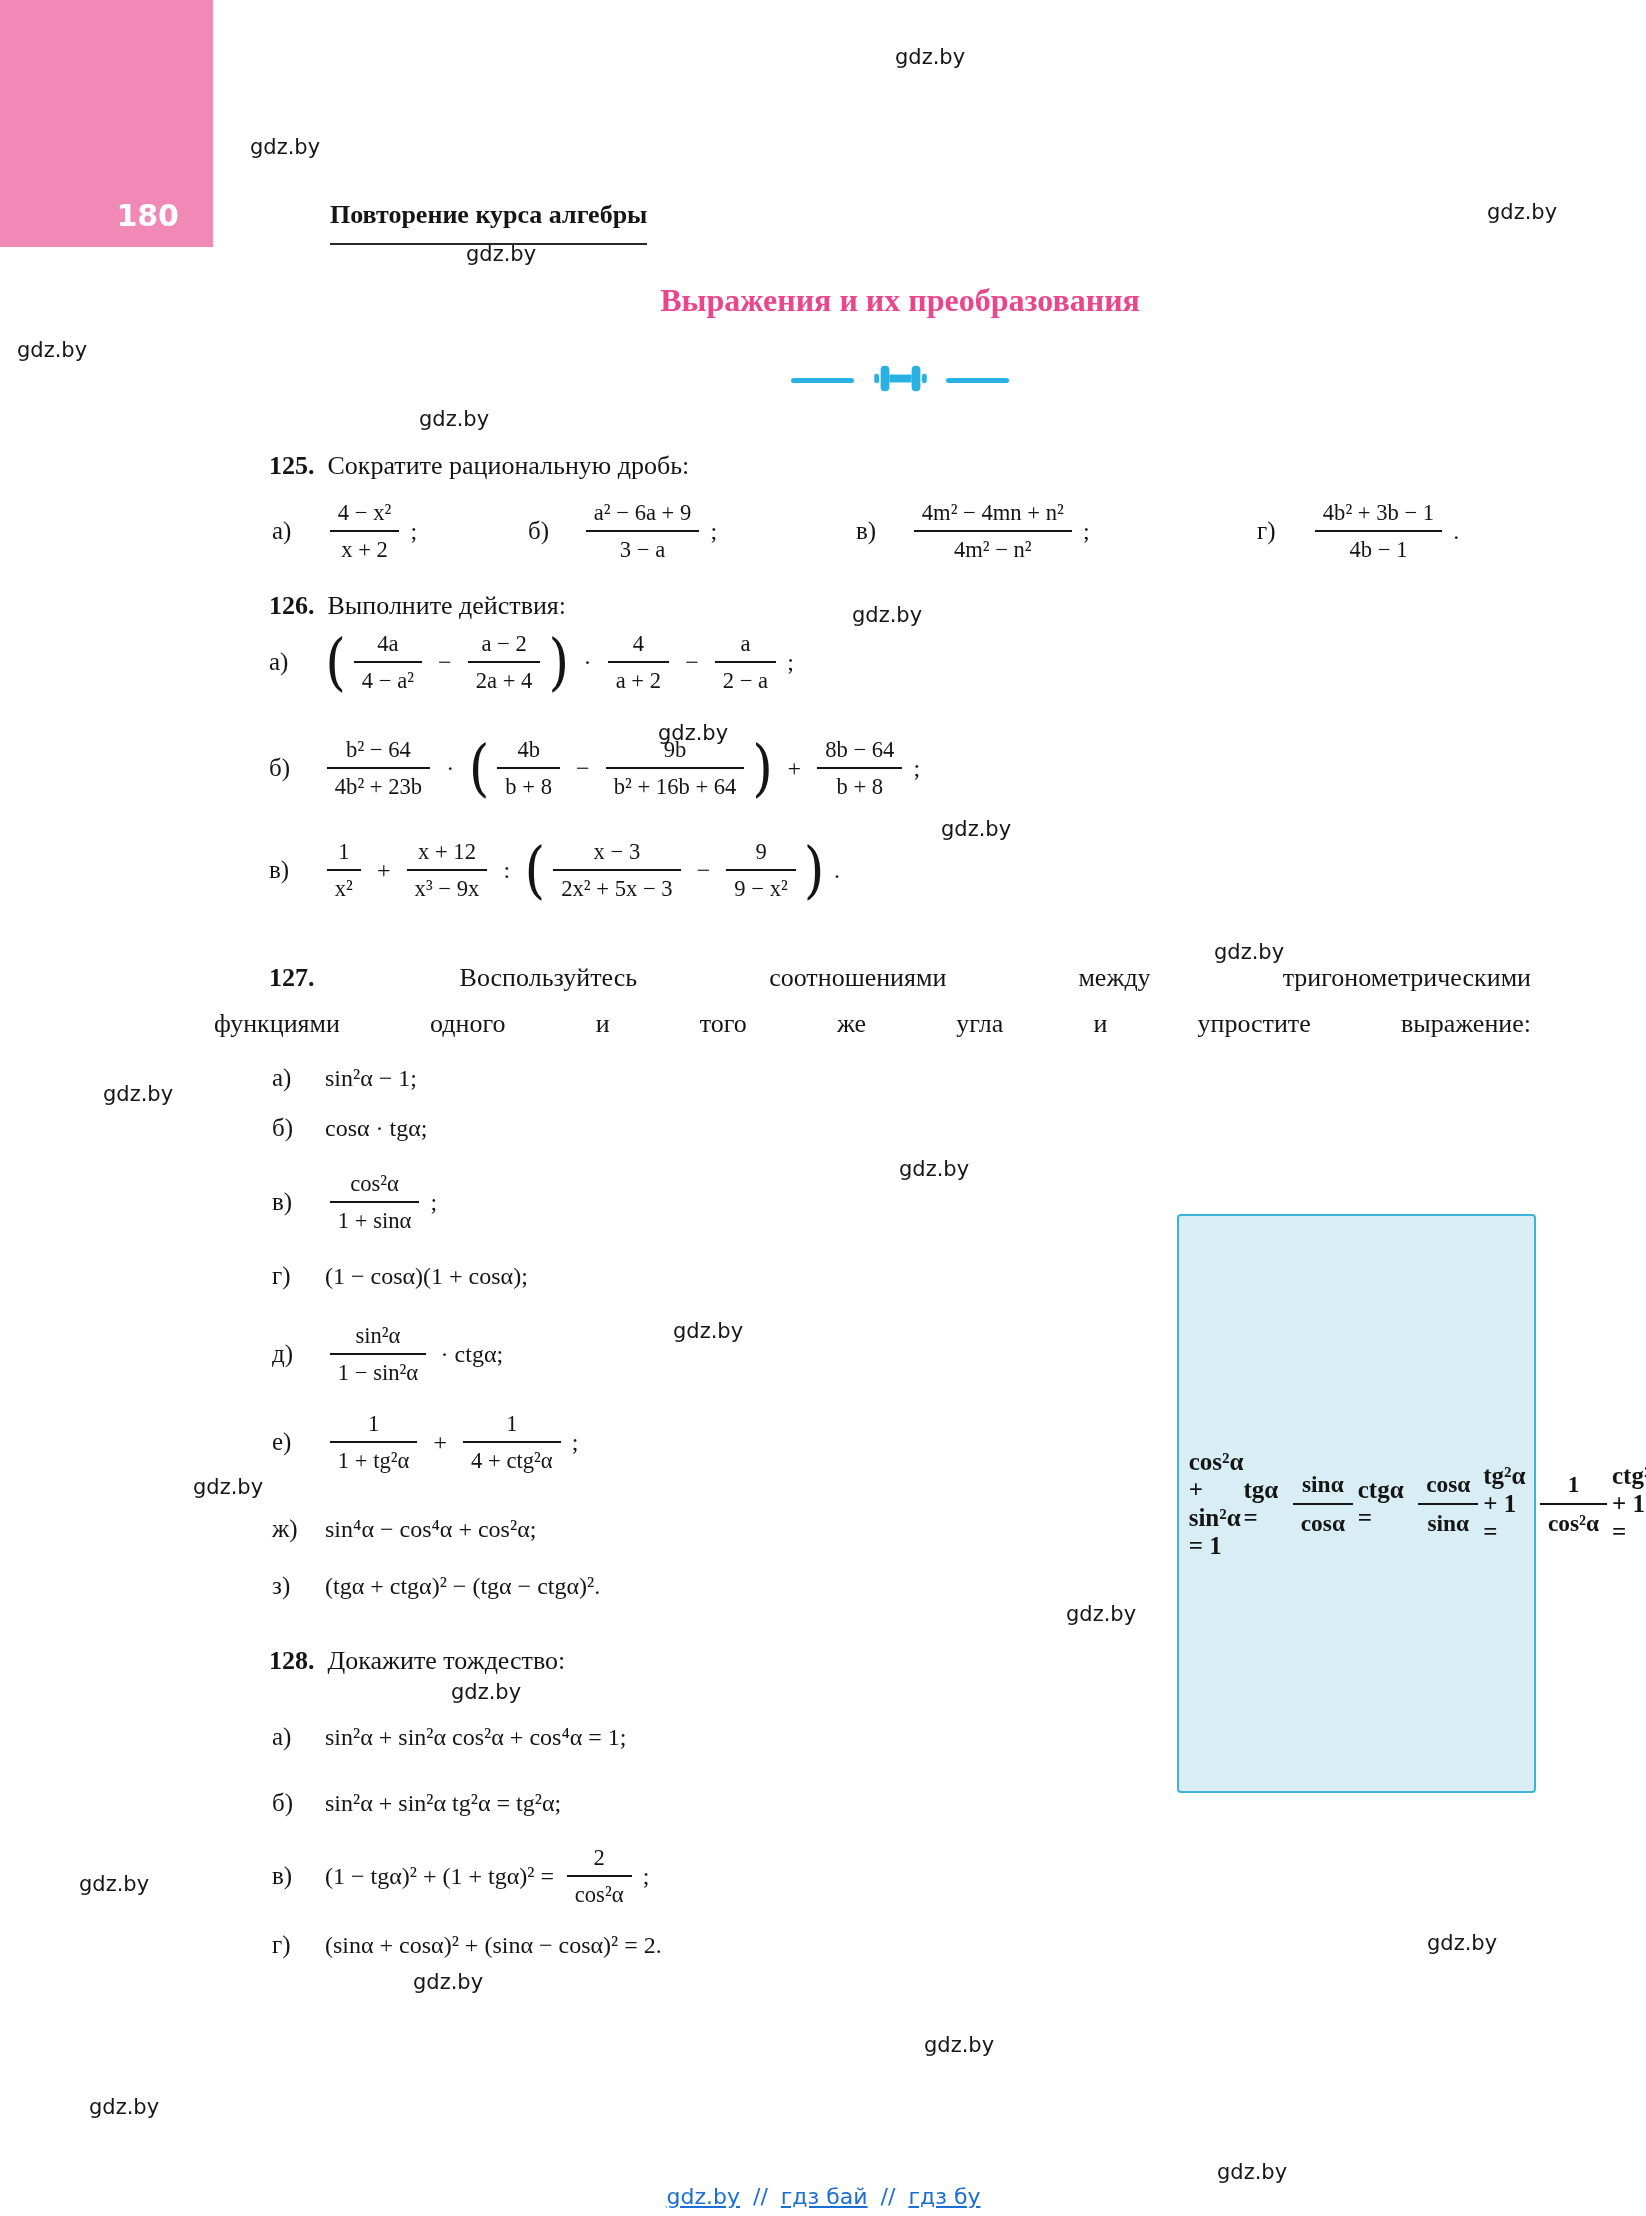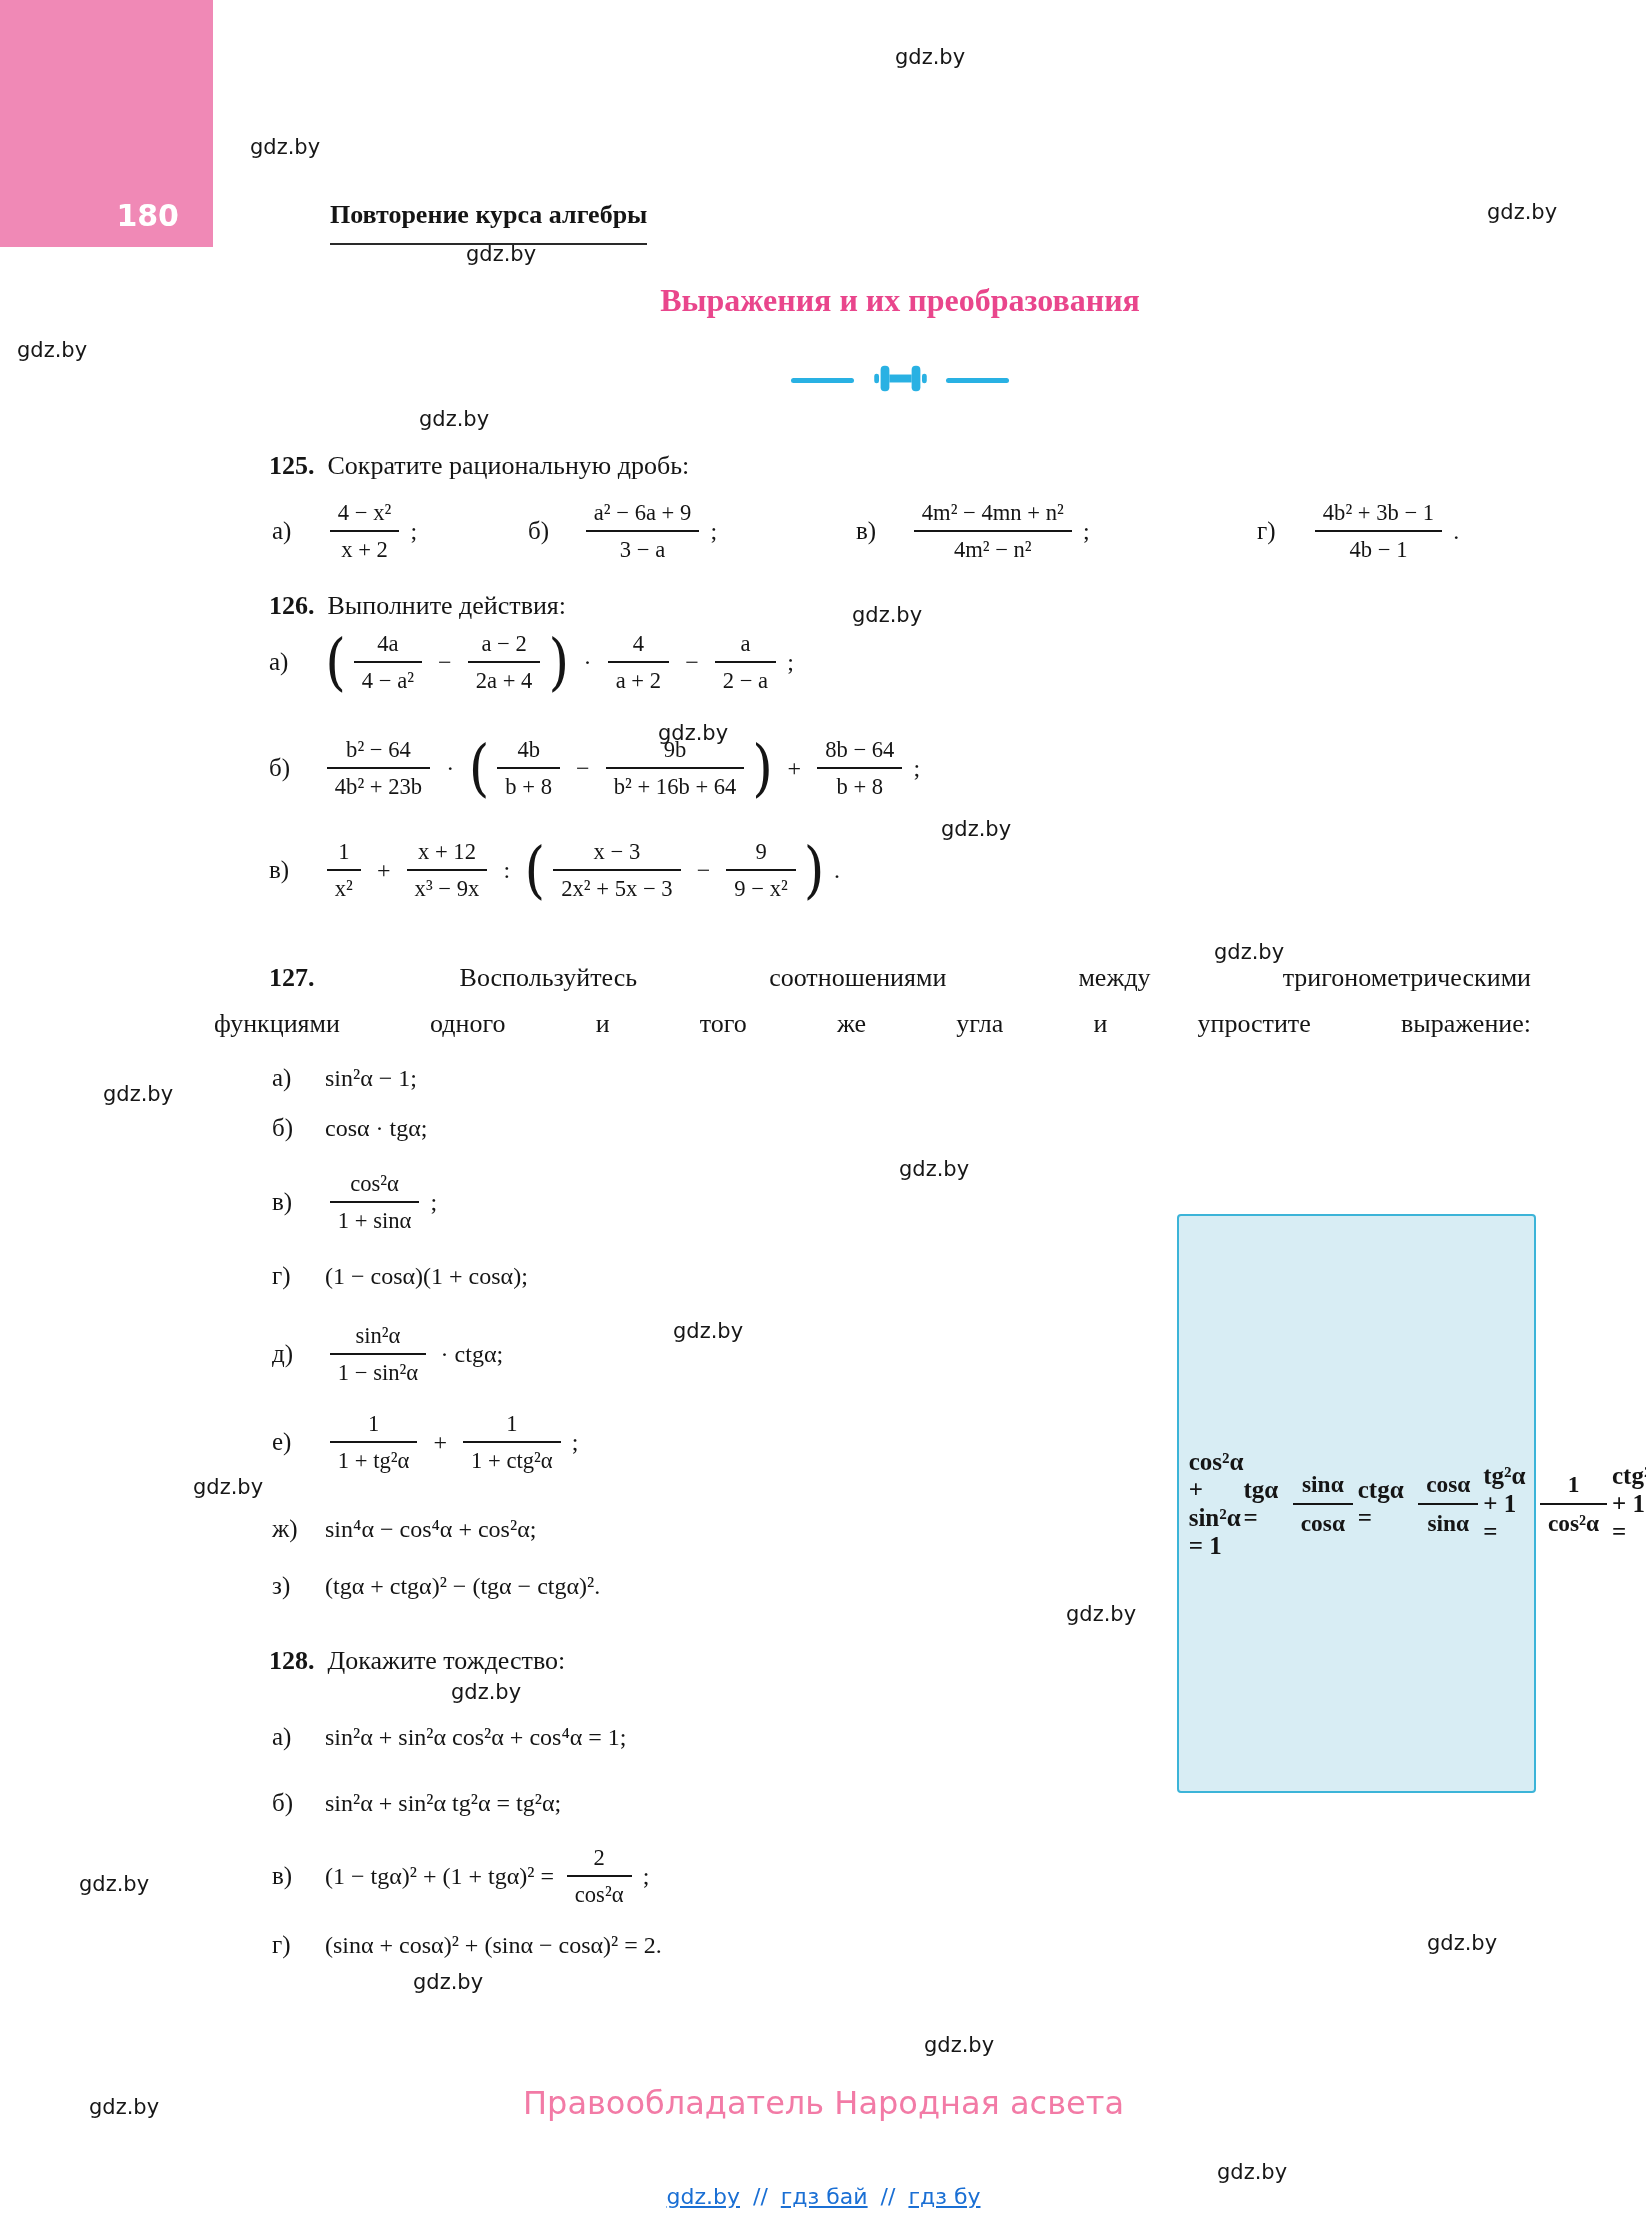--- a/index.html
+++ b/index.html
@@ -278,21 +278,21 @@
   </div>
   <div class="m-line" style="left:272px;top:1410px">
     <span class="plabel">е)</span>
     <span class="frac">
         <span class="num">1</span>
         <span class="den">1 + tg²α</span>
       </span>
     <span class="op">+</span>
     <span class="frac">
         <span class="num">1</span>
-        <span class="den">1 + ctg²α</span>
+        <span class="den">4 + ctg²α</span>
       </span>
     <span class="mend">;</span>
   </div>
   <div class="m-line" style="left:272px;top:1515px">
     <span class="plabel">ж)</span>
     <span>sin⁴α − cos⁴α + cos²α;</span>
   </div>
   <div class="m-line" style="left:272px;top:1572px">
     <span class="plabel">з)</span>
     <span>(tgα + ctgα)² − (tgα − ctgα)².</span>
@@ -354,21 +354,20 @@
         <span class="num">2</span>
         <span class="den">cos²α</span>
       </span>
     <span class="mend">;</span>
   </div>
   <div class="m-line" style="left:272px;top:1931px">
     <span class="plabel">г)</span>
     <span>(sinα + cosα)² + (sinα − cosα)² = 2.</span>
   </div>
 
-  <div class="footer">Правообладатель Народная асвета</div>
 
   <div class="links">
     <a>gdz.by</a>
     <span class="sep">//</span>
     <a>гдз бай</a>
     <span class="sep">//</span>
     <a>гдз бу</a>
   </div>
 
 </div>

